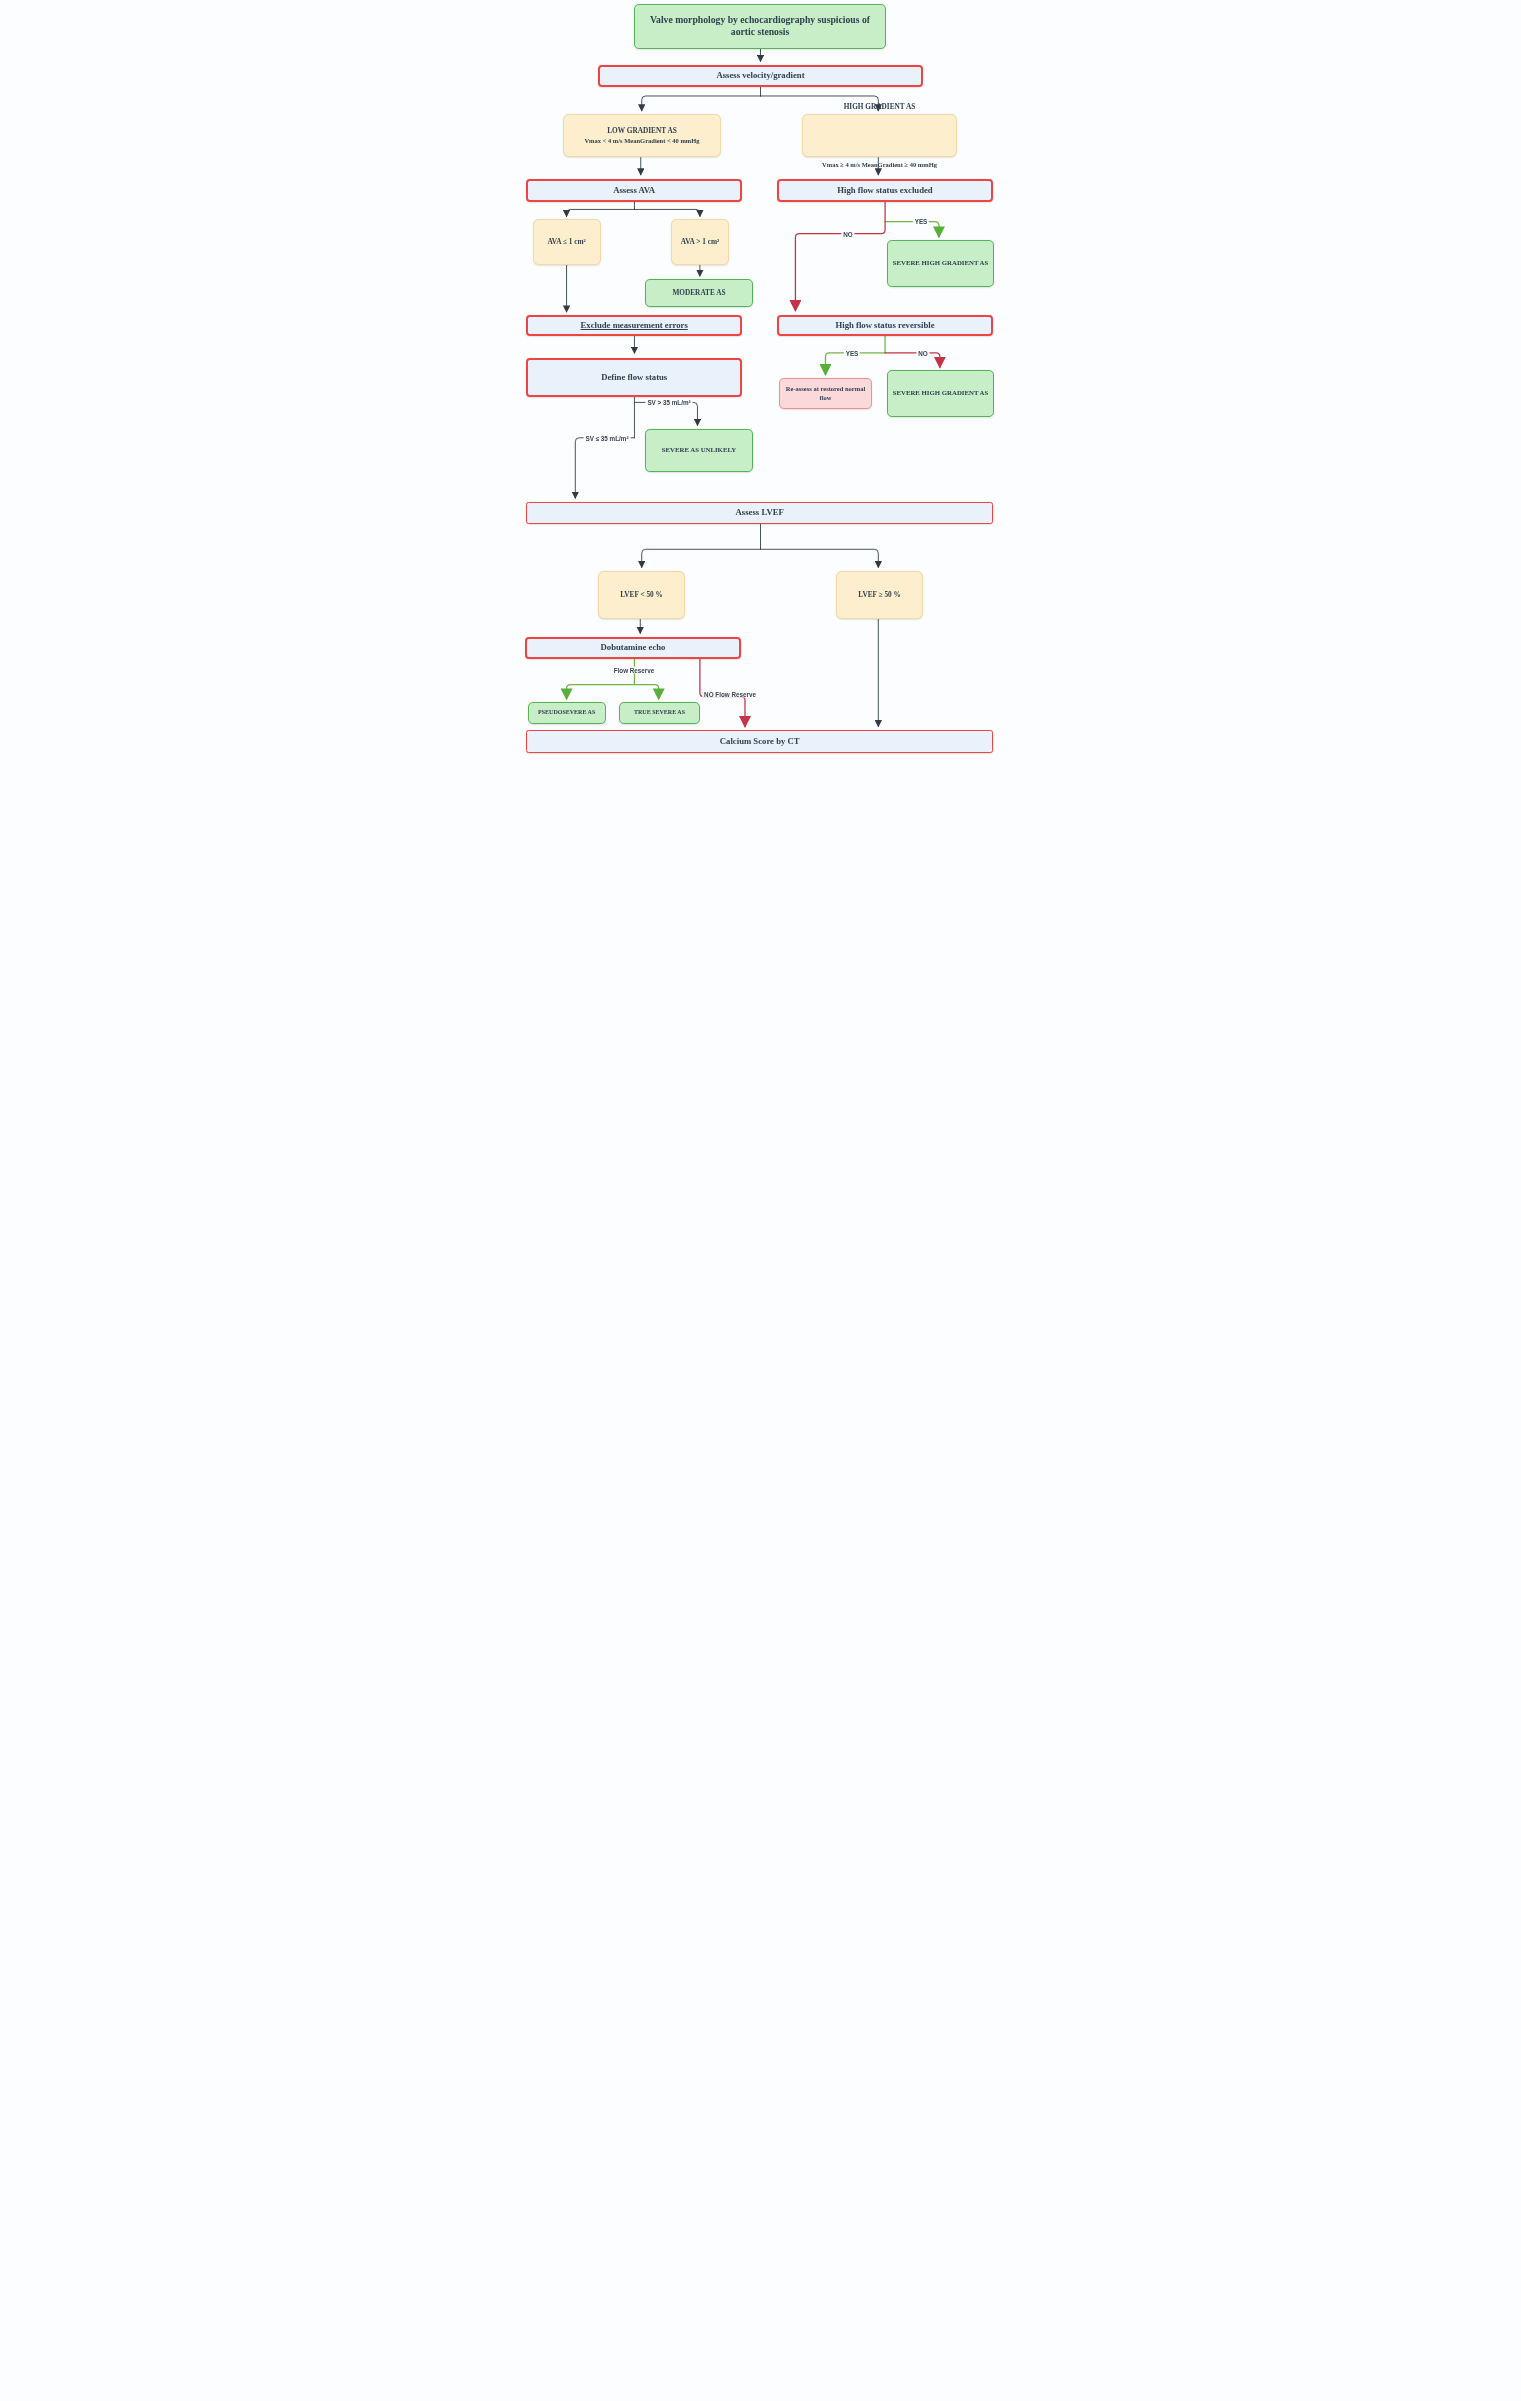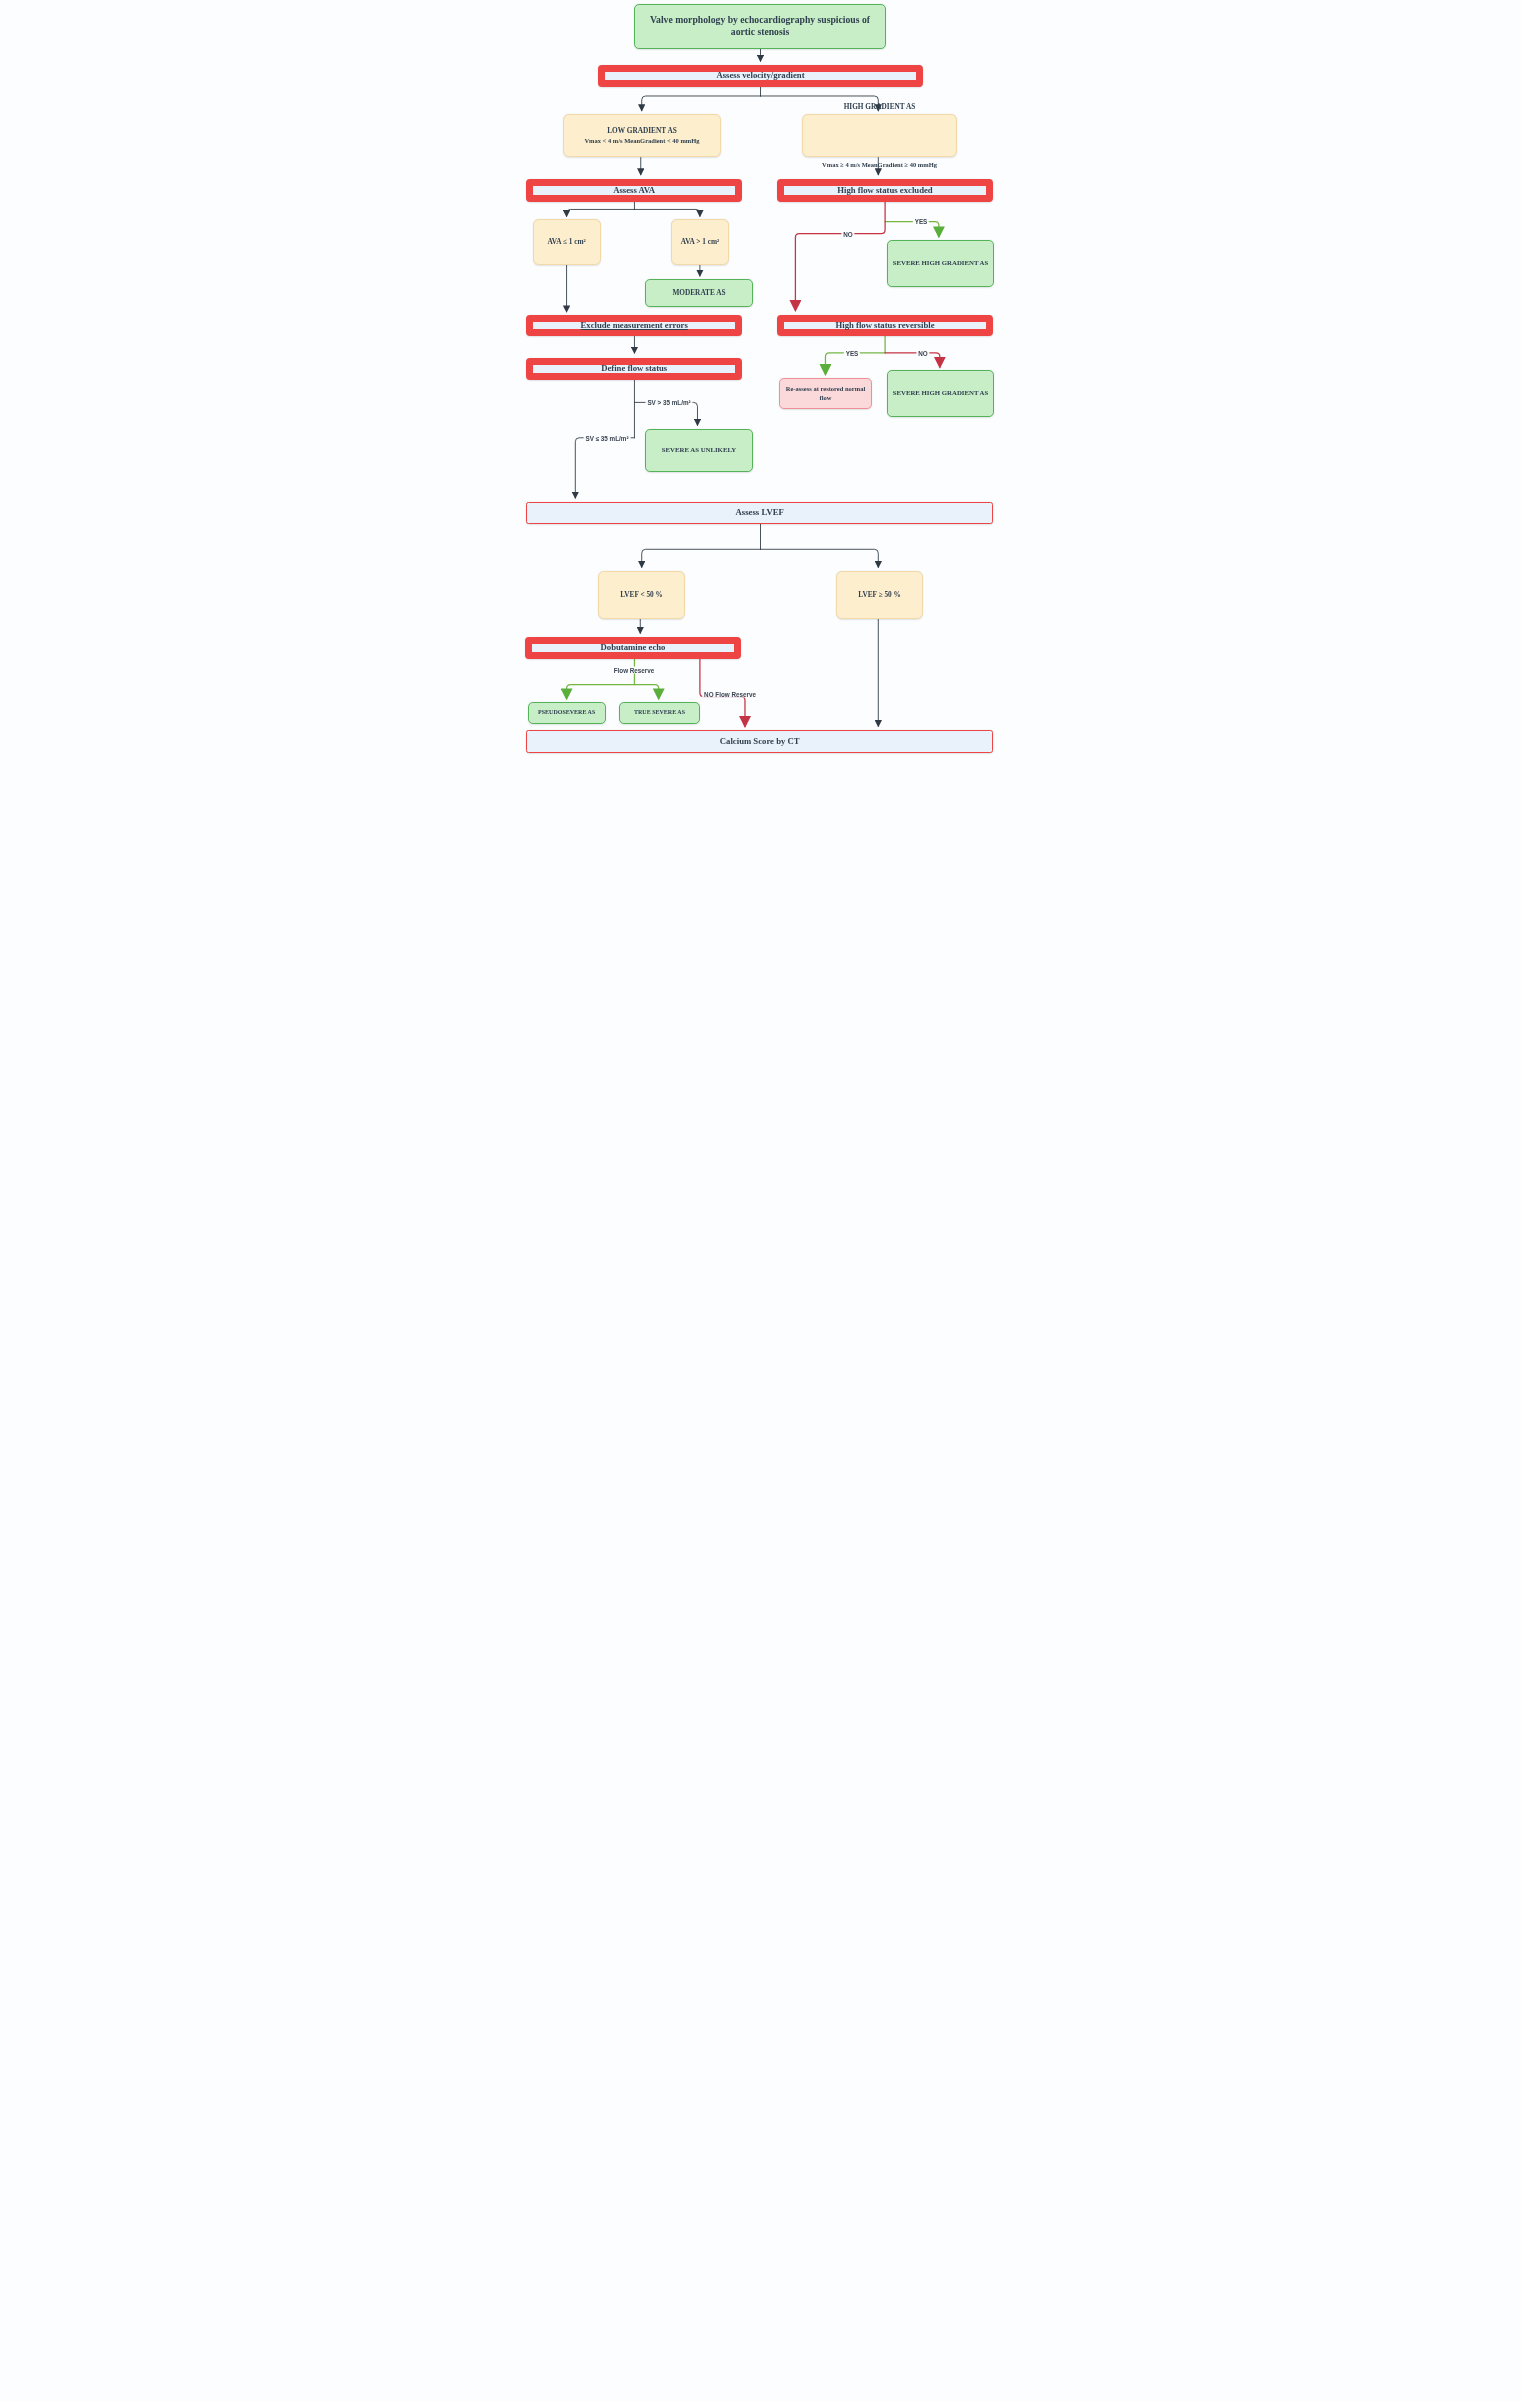--- a/index.html
+++ b/index.html
@@ -10,21 +10,21 @@
   }
   svg.wires{position:absolute;left:0;top:0;z-index:1;}
   .node{
     position:absolute;z-index:2;display:flex;flex-direction:column;
     align-items:center;justify-content:center;text-align:center;
     font-weight:700;box-sizing:border-box;
     box-shadow:0 0.5px 1.5px rgba(60,70,90,.14);
     line-height:1.3;padding:1px 3.9px;
   }
   .green{background:#c8eec8;border:1.5px solid #54b357;border-radius:4.9px;}
-  .blue{background:#e9f1fb;border:7px solid #ef4444;border-radius:3.9px;text-align:right;}
+  .blue{background:#e9f1fb;border:2px solid #ef4444;border-radius:3.9px;text-align:right;}
   .tan{background:#fdeecd;border:1.2px solid #f2d9a7;border-radius:5.8px;}
   .pink{background:#fbd9da;border:1.5px solid #ee8f96;border-radius:4.9px;}
   .bar{border-radius:2.4px;border-width:1px;}
   .fs20{font-size:9.7px;} .fs18{font-size:8.7px;} .fs15{font-size:7.3px;}
   .fs14{font-size:6.8px;}
   .sub{font-size:6.5px;margin-top:1px;}
   .elabel{
     position:absolute;z-index:3;transform:translate(-50%,-50%);
     font-family:"Liberation Sans","DejaVu Sans",sans-serif;
     font-weight:700;font-size:6.3px;color:#3b4553;
@@ -131,21 +131,21 @@
   </div>
 
   <div class="node blue fs18" style="left:8.2px;top:315px;width:216px;height:21.3px;text-decoration:underline;">
     <span>Exclude measurement errors</span>
   </div>
 
   <div class="node blue fs18" style="left:259px;top:315px;width:216px;height:21.3px;">
     <span>High flow status reversible</span>
   </div>
 
-  <div class="node blue fs18" style="left:8.2px;top:358px;width:216px;height:22px;">
+  <div class="node blue fs18" style="left:8.2px;top:358px;width:216px;height:39px;">
     <span>Define flow status</span>
   </div>
 
   <div class="node pink" style="left:261px;top:378px;width:93px;height:31px;font-size:6.5px;">
     <span>Re-assess at restored normal flow</span>
   </div>
 
   <div class="node green fs14" style="left:369px;top:370px;width:107px;height:47px;">
     <span>SEVERE HIGH GRADIENT AS</span>
   </div>

